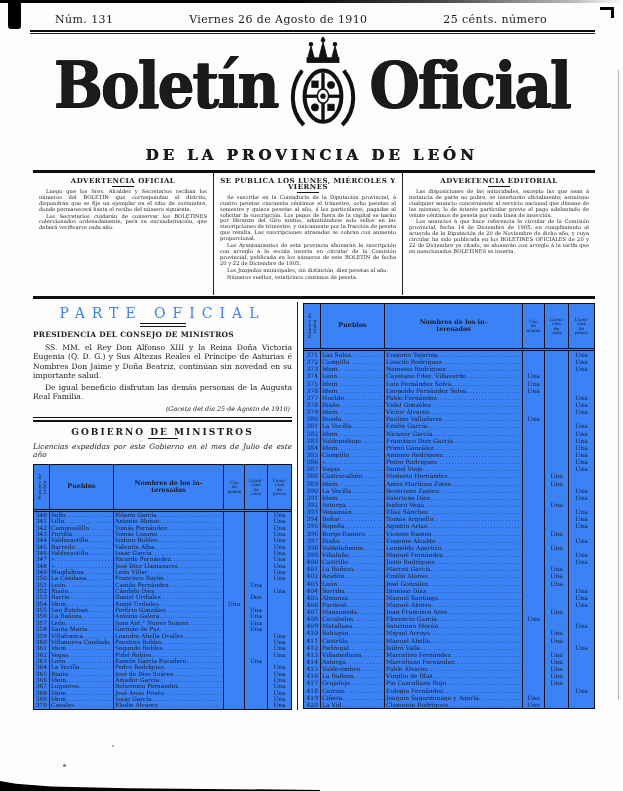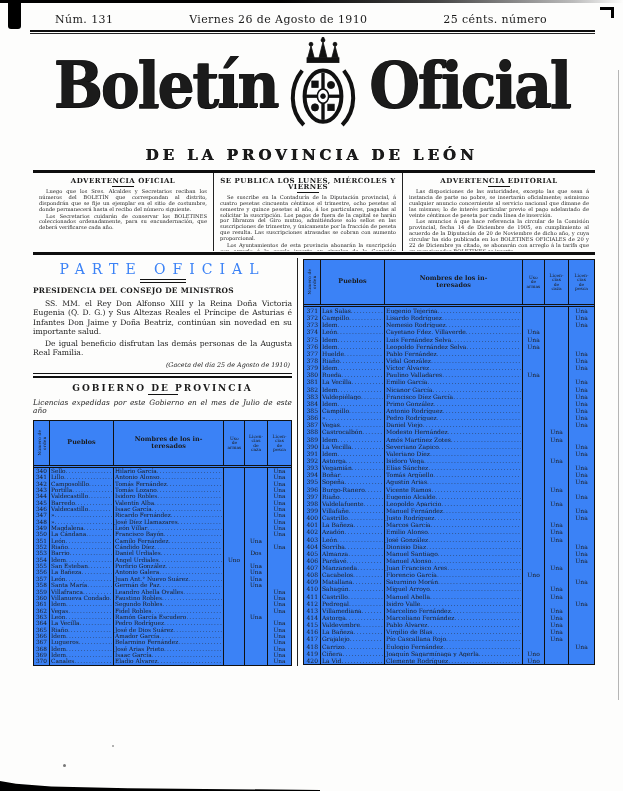--- a/index.html
+++ b/index.html
@@ -28,21 +28,21 @@
   
   .masthead{display:flex;align-items:center;justify-content:center;gap:4px;margin-top:2px;height:98px;}
   .mast-word{font-size:58px;font-weight:bold;letter-spacing:-2px;
     text-shadow:1px 0 0 #111, 0 1px 0 #111;transform:scaleY(1.08);}
   .crest{height:96px;width:84px;flex:0 0 auto;}
   .subtitle{text-align:center;font-size:15px;font-weight:bold;letter-spacing:4px;margin-top:12px;
     text-shadow:.5px 0 0 #111;}
   .rule-b{height:3px;background:#0e0e0e;margin:6px 28px 0 33px;}
 
   
-  .notices{display:grid;grid-template-columns:180px 1fr 193px;margin:0 28px 0 33px;height:78px;overflow:hidden;}
+  .notices{display:grid;grid-template-columns:180px 1fr 193px;margin:0 28px 0 33px;height:122px;overflow:hidden;}
   .notice{padding:3px 6px 0 6px;font-size:5.2px;line-height:5.9px;text-align:justify;overflow:hidden;}
   .notice + .notice{border-left:1px solid #222;}
   .notice h3{text-align:center;font-size:7px;margin:2px 0 0 0;letter-spacing:.5px;font-weight:bold;}
   .notice h3::after{content:"";display:block;width:22px;border-top:1px solid #111;margin:2px auto 2px auto;}
   .notice p{margin:0 0 1px 0;text-indent:7px;}
   .rule-c{height:3px;background:#0e0e0e;margin:1px 28px 0 33px;}
 
   
   .bodygrid{display:grid;grid-template-columns:264px 1fr;margin:3px 28px 0 33px;}
   .colL{padding-right:5px;}
@@ -160,27 +160,27 @@
 <div class="rule-c"></div>
 
 <div class="bodygrid">
 
   <div class="colL">
     <div class="parte">
       <div class="parte-title">PARTE OFICIAL</div>
       <div class="parte-rule"></div>
       <div class="presidencia">PRESIDENCIA DEL CONSEJO DE MINISTROS</div>
       <div>
-          <p>SS. MM. el Rey Don Alfonso XIII y la Reina Doña Victoria Eugenia (Q. D. G.) y Sus Altezas Reales el Príncipe de Asturias é Infantes Don Jaime y Doña Beatriz, continúan sin novedad en su importante salud.</p>
+          <p>SS. MM. el Rey Don Alfonso XIII y la Reina Doña Victoria Eugenia (Q. D. G.) y Sus Altezas Reales el Príncipe de Asturias é Nombres Don Jaime y Doña Beatriz, continúan sin novedad en su importante salud.</p>
           <p>De igual beneficio disfrutan las demás personas de la Augusta Real Familia.</p>
         </div>
       <div class="gaceta">(Gaceta del día 25 de Agosto de 1910)</div>
     </div>
     <div class="rule-d"></div>
-    <div class="gobierno-title">GOBIERNO DE PROVINCIA</div>
+    <div class="gobierno-title">GOBIERNO DE MINISTROS</div>
     <div class="gobierno-rule"></div>
     <div class="intro">Licencias expedidas por este Gobierno en el mes de Julio de este año</div>
 
     <div class="lictable tableL">
       <div class="thead">
         <div class="th">
             <span class="th-num">Número de orden</span>
           </div>
         <div class="th th-main">Pueblos</div>
         <div class="th th-main">Nombres de los in-

